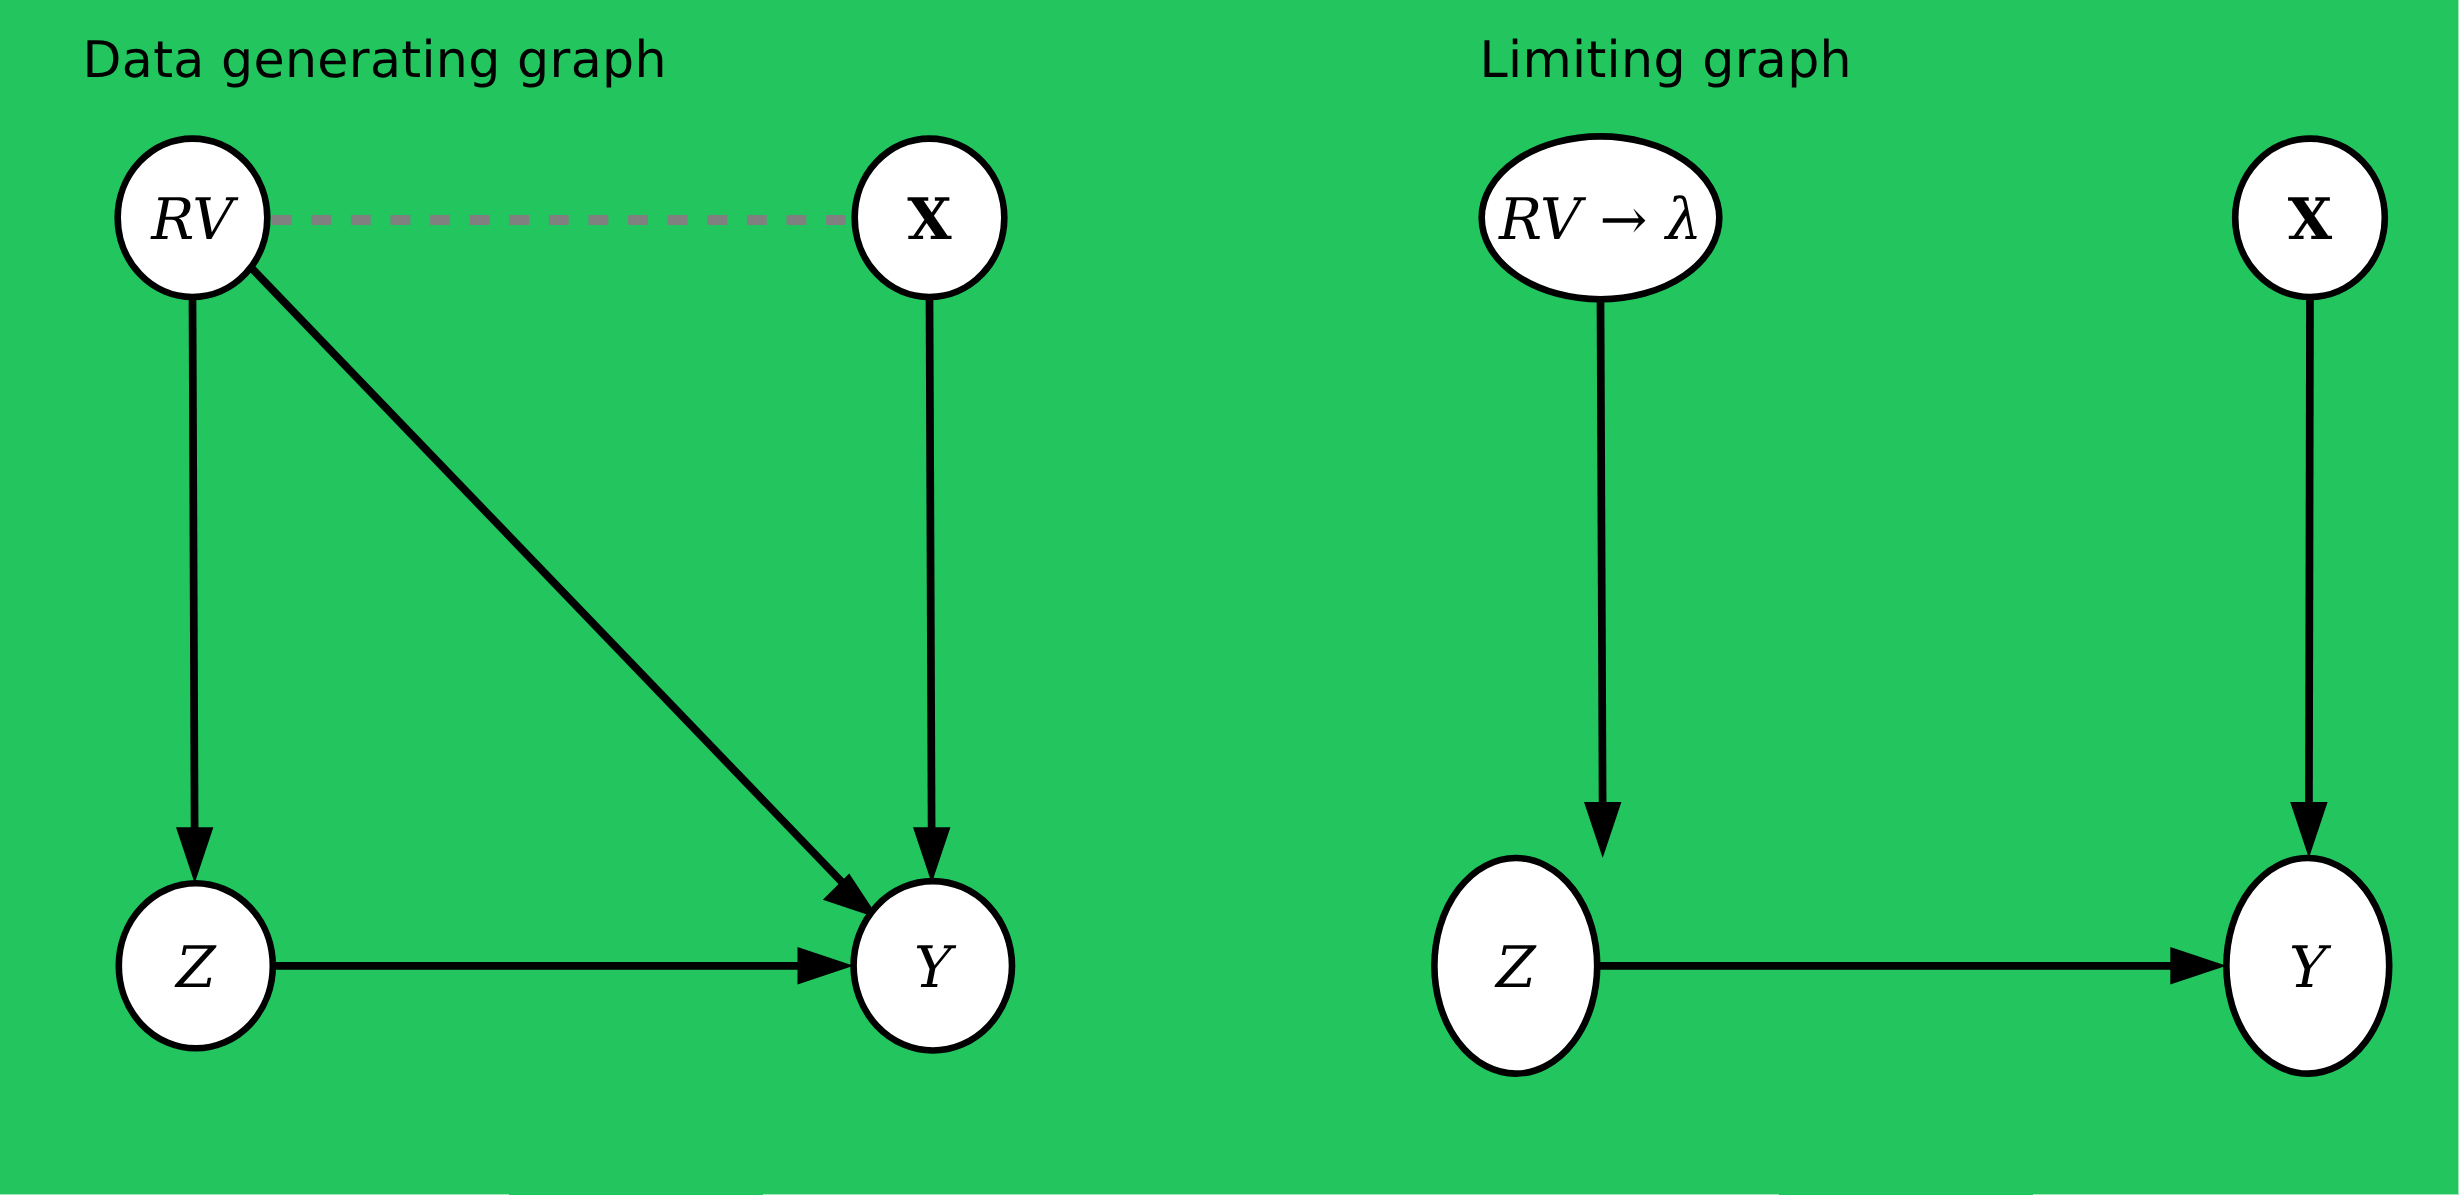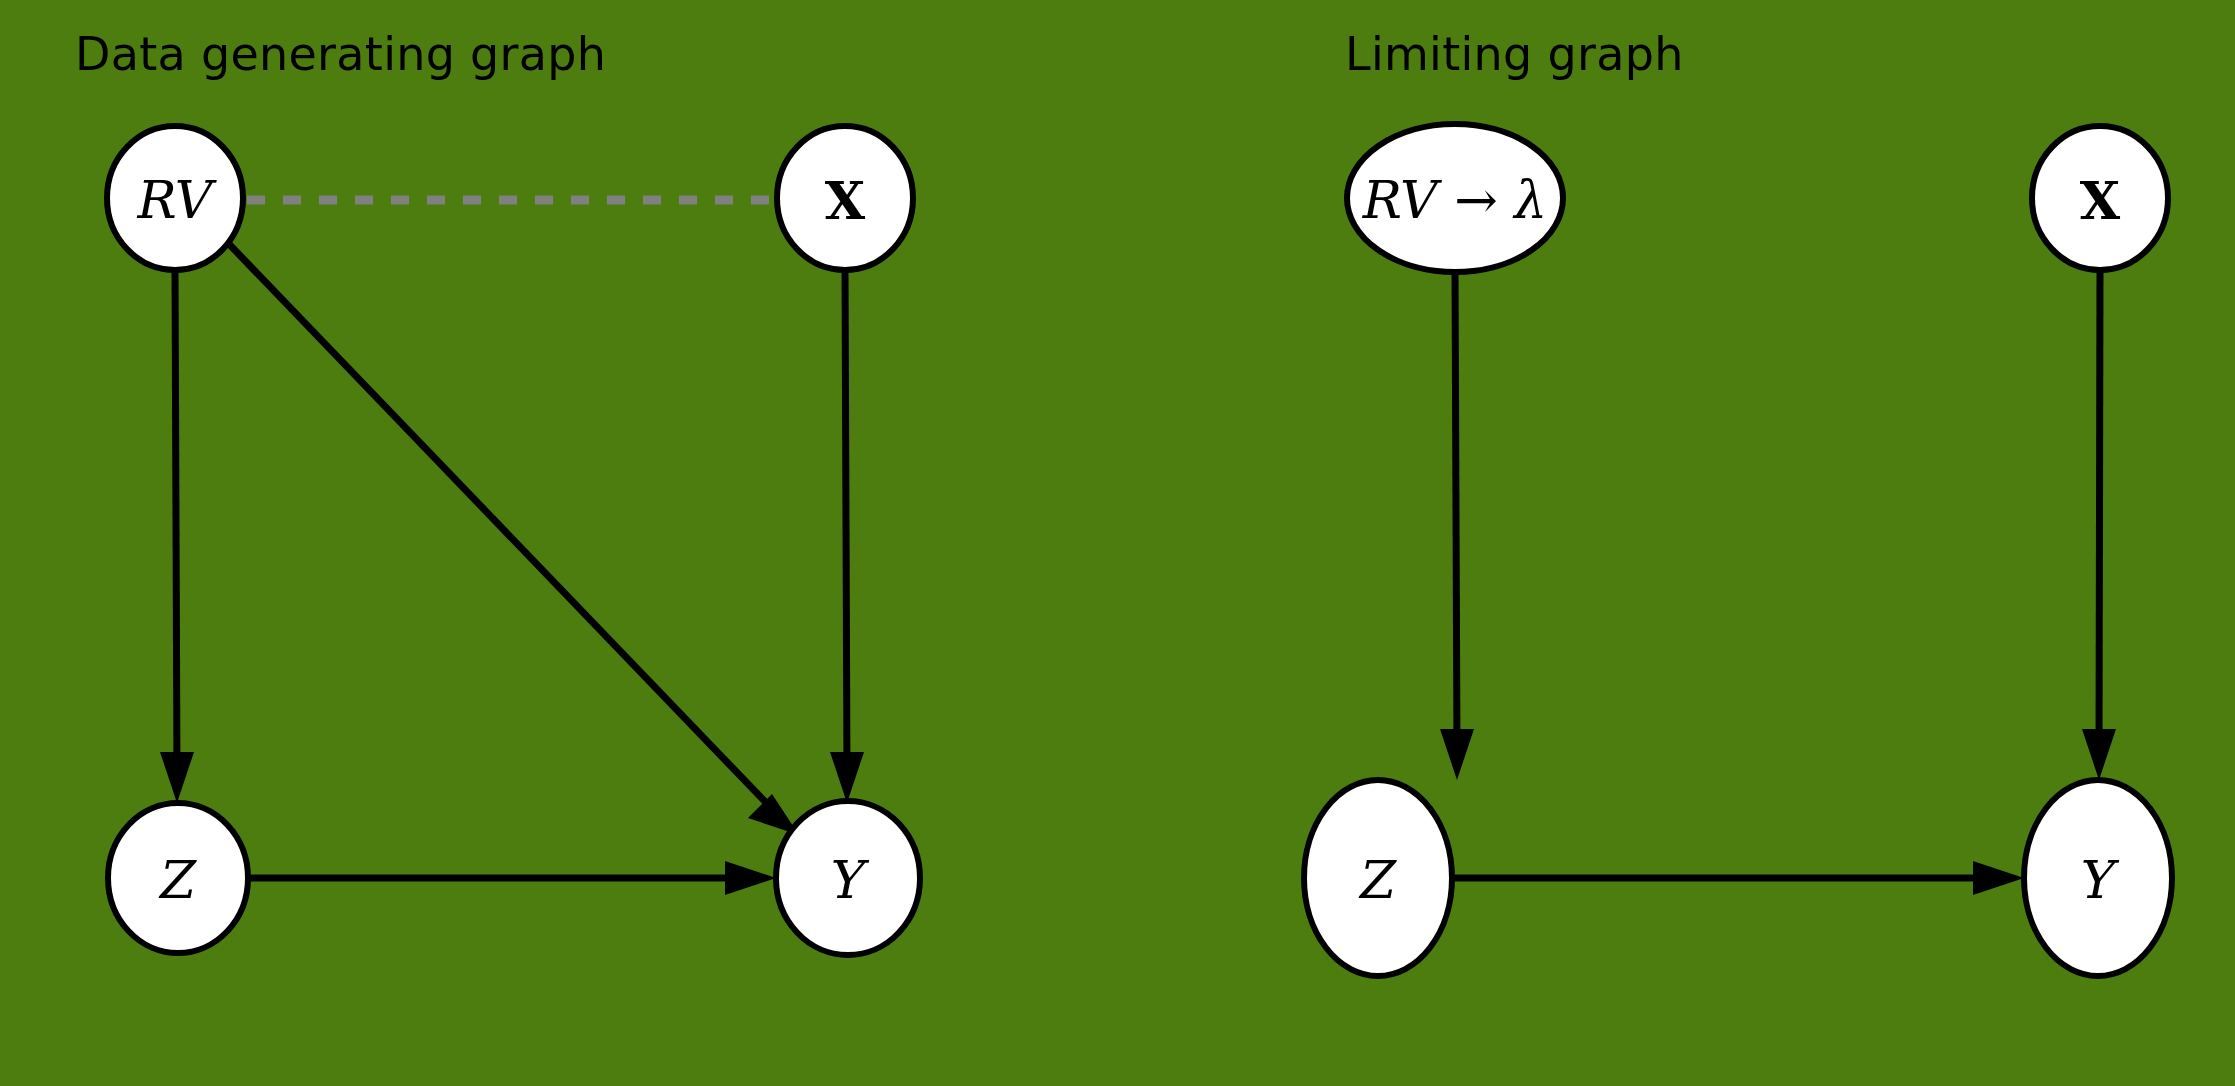--- a/index.html
+++ b/index.html
@@ -5,21 +5,21 @@
 <style>
   html, body {
     margin: 0;
     padding: 0;
     background: #ffffff;
   }
   #canvas {
     position: relative;
     width: 2235px;
     height: 1086px;
-    background: #4d7c0f;
+    background: #22c55e;
     overflow: hidden;
     font-family: "DejaVu Sans", sans-serif;
   }
   svg.figure {
     position: absolute;
     left: 0;
     top: 0;
     width: 2235px;
     height: 1086px;
   }

